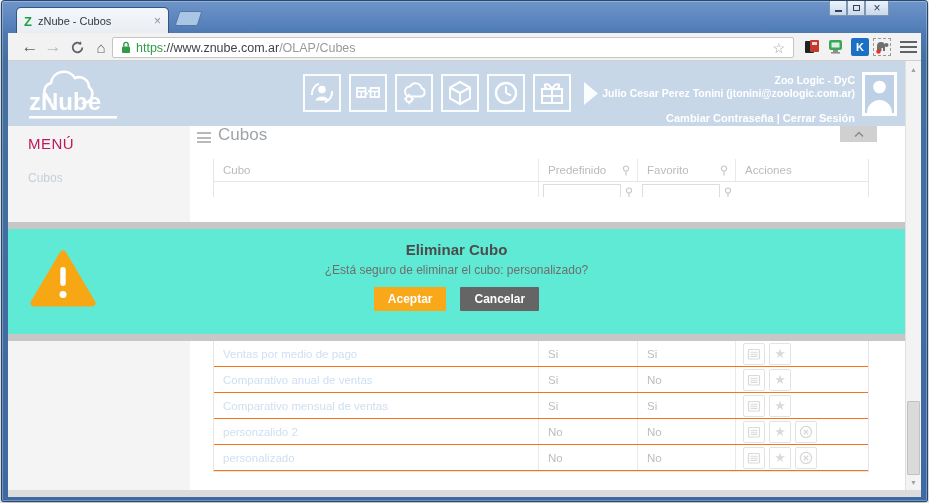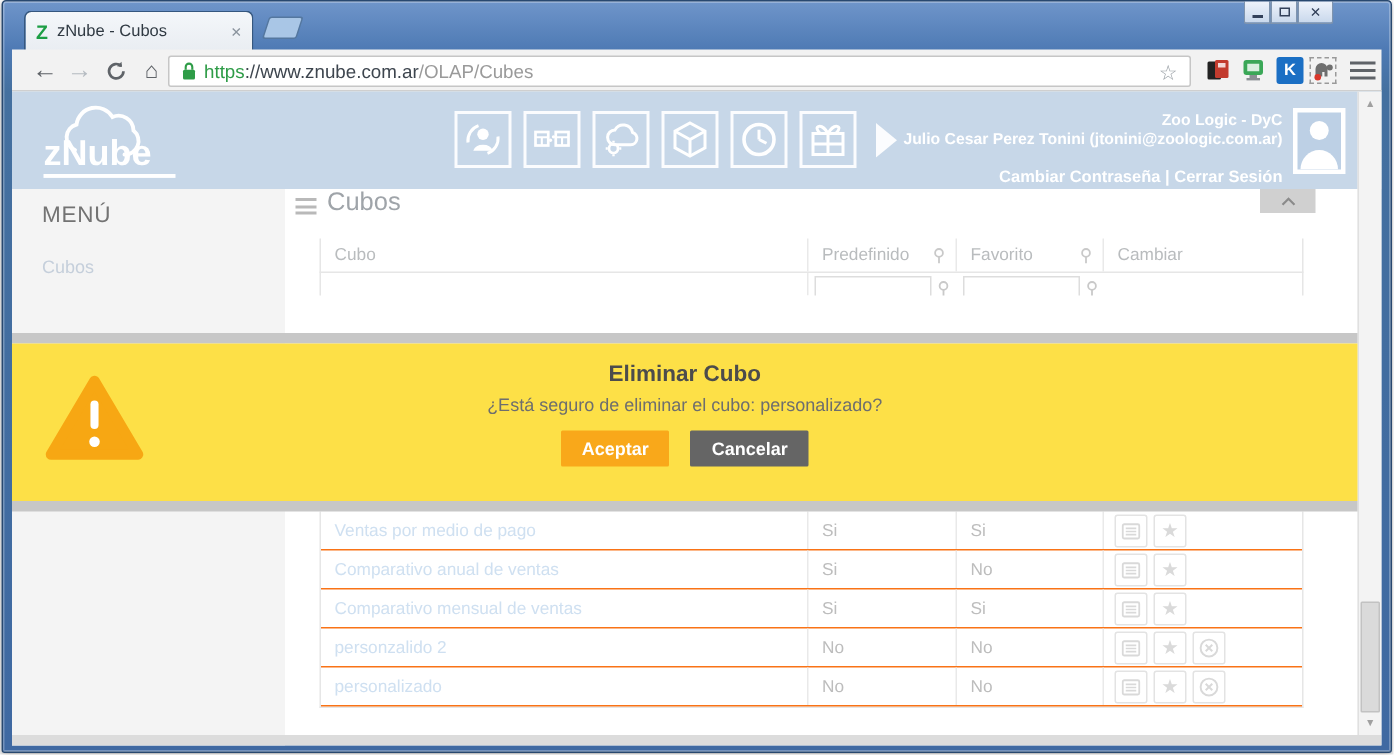--- a/index.html
+++ b/index.html
@@ -57,21 +57,21 @@
          display:flex; align-items:center; justify-content:center; }
   .userblk { position:absolute; right:66px; top:13px; text-align:right; color:#fff; }
   .uline { font-size:10.5px; font-weight:bold; line-height:13px; }
   .ulinks { margin-top:12px; font-size:11px; font-weight:bold; }
   .ulinks a { color:#fff; text-decoration:none; }
   .avatar { position:absolute; right:24px; top:11px; width:35px; height:44px;
             border:3px solid #fff; background:#bdd0e5; display:flex; align-items:flex-end;
             justify-content:center; }
 
   .sidebar { position:absolute; left:0; top:65px; width:182px; height:371px; background:#f4f4f4; }
-  .menutitle { position:absolute; left:20px; top:9px; font-size:15px; color:#737373; letter-spacing:.5px; }
+  .menutitle { position:absolute; left:20px; top:9px; font-size:15px; color:#be185d; letter-spacing:.5px; }
   .menuitem { position:absolute; left:20px; top:45px; font-size:12px; color:#c5cfdb; cursor:pointer; }
 
   .burger { position:absolute; left:189px; top:71px; width:14px; height:11px; cursor:pointer; }
   .burger i { display:block; height:2px; background:#b9b9b9; margin-bottom:2.5px; }
   .pagetitle { position:absolute; left:210px; top:64px; font-size:17px; color:#9fa4a9; }
   .collapsebtn { position:absolute; left:832px; top:65px; width:37px; height:16px;
                  background:#d0d0d0; display:flex; align-items:center; justify-content:center; cursor:pointer; }
 
   .gridtop { position:absolute; left:205px; top:98px; width:656px; font-size:11.5px; }
   .grouppanel { height:25px; line-height:23px; border:1px solid #e6e6e6; background:#f9f9f9;
@@ -85,21 +85,21 @@
   .w-fav { width:98px;  border-right:1px solid #e9e9e9; }
   .w-act { flex:1; }
   .filterrow { display:flex; height:15px; border-left:1px solid #e6e6e6; border-right:1px solid #e6e6e6;
                overflow:hidden; }
   .fcell { display:flex; align-items:flex-start; padding:2px 0 0 4px; }
   .fcell input { width:78px; height:16px; border:1px solid #ddd; background:#fff; margin-right:4px; }
 
   
   .modal { position:absolute; left:0; top:161px; width:897px; z-index:5; }
   .mband { height:7px; background:#c7c7c7; }
-  .mbody { height:105px; background:#fde047; position:relative; text-align:center; }
+  .mbody { height:105px; background:#5eead4; position:relative; text-align:center; }
   .warn { position:absolute; left:22px; top:20px; }
   .mtitle { padding-top:12px; font-size:15px; font-weight:bold; color:#4c4c4c; }
   .mmsg { margin-top:5px; font-size:12px; color:#6e6e6e; }
   .mbtns { margin-top:10px; display:flex; justify-content:center; gap:14px; }
   .btn { height:24px; padding:0 14px; border:none; border-radius:1px; color:#fff;
          font-size:12px; font-weight:bold; font-family:"Liberation Sans",sans-serif; cursor:pointer; }
   .btn.accept { background:#f9a81a; }
   .btn.cancel { background:#656565; }
 
   
@@ -298,21 +298,21 @@
           </svg>
       </div>
       <div class="hcell w-fav">
           <span>Favorito</span>
         <svg class="pin" width="8" height="11">
             <circle cx="4" cy="3.6" r="2.6" fill="none" stroke="#c9c9c9" stroke-width="1.2"></circle>
             <line x1="4" y1="6.4" x2="4" y2="10.5" stroke="#c9c9c9" stroke-width="1.2"></line>
           </svg>
       </div>
       <div class="hcell w-act">
-          <span>Cambiar</span>
+          <span>Acciones</span>
         </div>
     </div>
     <div class="filterrow">
       <div class="fcell w-name"></div>
       <div class="fcell w-pre" style="border:none;">
           <input style="">
         <svg width="8" height="11" style="margin-top:3px;">
             <circle cx="4" cy="3.6" r="2.6" fill="none" stroke="#c9c9c9" stroke-width="1.2"></circle>
             <line x1="4" y1="6.4" x2="4" y2="10.5" stroke="#c9c9c9" stroke-width="1.2"></line>
           </svg>

